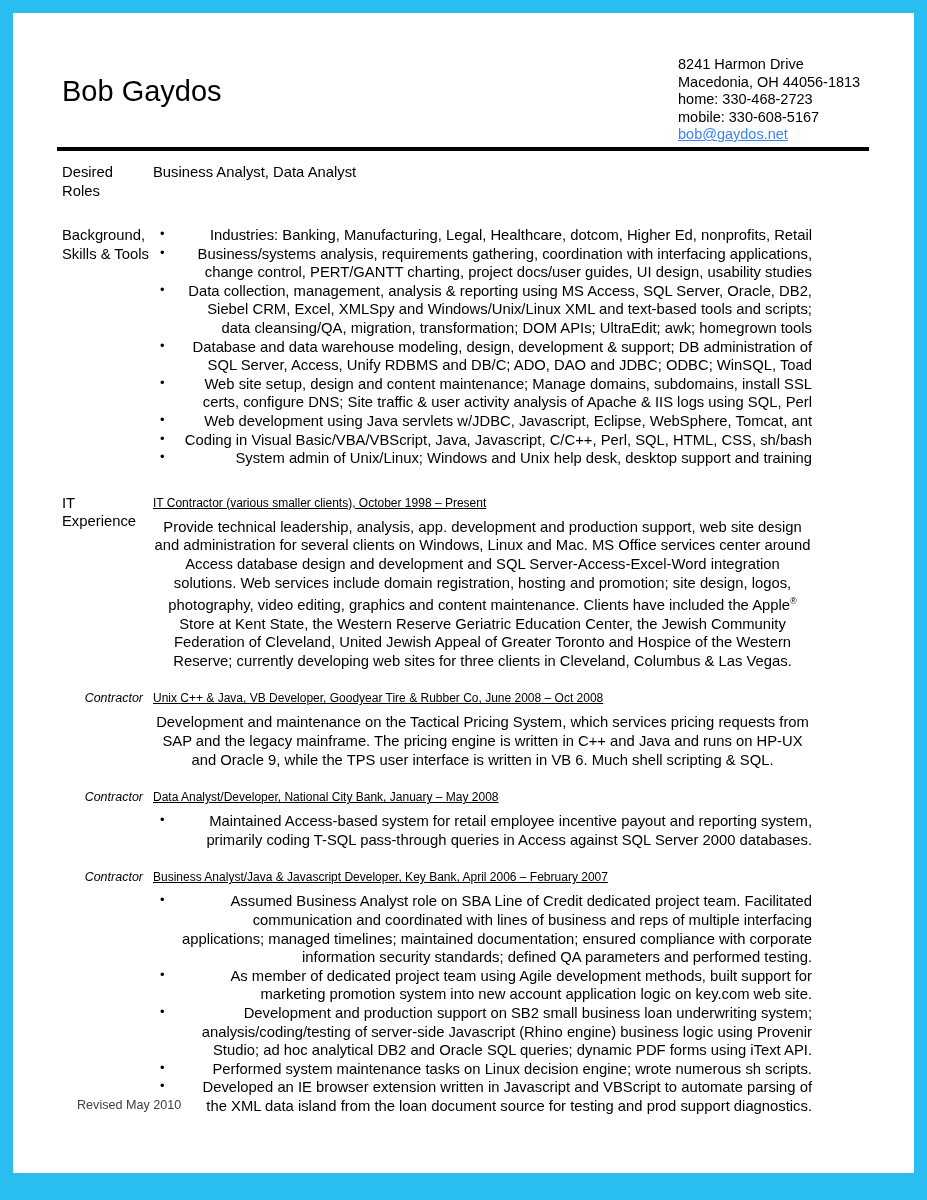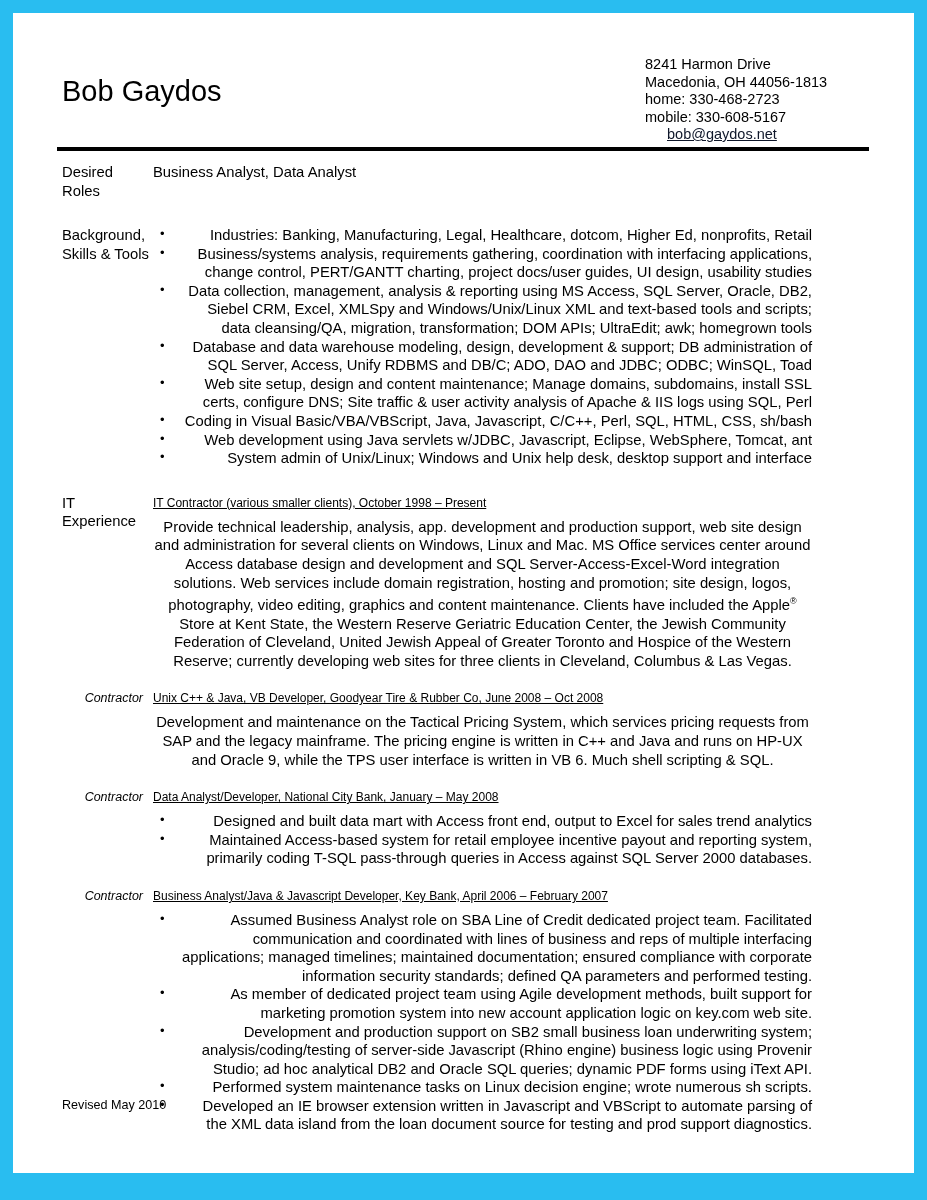--- a/index.html
+++ b/index.html
@@ -39,31 +39,30 @@
     left: 49px;
     top: 62px;
     font-size: 29px;
     font-weight: 400;
     letter-spacing: 0px;
     color: #000;
     white-space: nowrap;
   }
   .contact {
     position: absolute;
-    left: 632px;
+    left: 665px;
     top: 43px;
     font-size: 14.5px;
     line-height: 17.5px;
     color: #000;
   }
   .contact .line { white-space: nowrap; }
   .contact .email {
-    color: #0f172a;
+    color: #3b82f6;
     text-decoration: underline;
-    margin-left: 22px;
   }
   .rule {
     position: absolute;
     left: 44px;
     top: 134px;
     width: 812px;
     height: 4px;
     background: #000;
   }
 
@@ -134,24 +133,24 @@
   .job-desc {
     font-size: 14.8px;
     line-height: 18.6px;
     text-align: center;
   }
   .gap-md  { height: 19px; }
   .gap-lg  { height: 26px; }
 
   .footer {
     position: absolute;
-    left: 49px;
+    left: 64px;
     top: 1085px;
     font-size: 12.6px;
-    color: #000000;
+    color: #404040;
   }
   sup { font-size: 9px; vertical-align: super; }
 </style>
 </head>
 <body>
 
 <div class="page-frame">
 <div class="sheet">
 
   <div class="header">
@@ -182,23 +181,23 @@
         <span class="l2">Background,</span>
         <span class="l2">Skills &amp; Tools</span>
       </div>
       <div class="body-col">
         <ul class="bullets">
           <li>Industries:  Banking, Manufacturing, Legal, Healthcare, dotcom, Higher Ed, nonprofits, Retail</li>
           <li>Business/systems analysis, requirements gathering, coordination with interfacing applications, change control, PERT/GANTT charting, project docs/user guides, UI design, usability studies</li>
           <li>Data collection, management, analysis &amp; reporting using MS Access, SQL Server, Oracle, DB2, Siebel CRM, Excel, XMLSpy and Windows/Unix/Linux XML and text-based tools and scripts; data cleansing/QA, migration, transformation; DOM APIs; UltraEdit; awk; homegrown tools</li>
           <li>Database and data warehouse modeling, design, development &amp; support; DB administration of SQL Server, Access, Unify RDBMS and DB/C; ADO, DAO and JDBC; ODBC; WinSQL, Toad</li>
           <li>Web site setup, design and content maintenance; Manage domains, subdomains, install SSL certs, configure DNS; Site traffic &amp; user activity analysis of Apache &amp; IIS logs using SQL, Perl</li>
+          <li>Web development using Java servlets w/JDBC, Javascript, Eclipse, WebSphere, Tomcat, ant</li>
           <li>Coding in Visual Basic/VBA/VBScript, Java, Javascript, C/C++, Perl, SQL, HTML, CSS, sh/bash</li>
-          <li>Web development using Java servlets w/JDBC, Javascript, Eclipse, WebSphere, Tomcat, ant</li>
-          <li>System admin of Unix/Linux; Windows and Unix help desk, desktop support and interface</li>
+          <li>System admin of Unix/Linux; Windows and Unix help desk, desktop support and training</li>
         </ul>
       </div>
     </div>
 
     <div class="gap-lg"></div>
 
     <div class="row">
       <div class="label-col">IT Experience</div>
       <div class="body-col">
         <div class="job-title">IT Contractor (various smaller clients), October 1998 – Present</div>
@@ -216,21 +215,20 @@
       </div>
     </div>
 
     <div class="gap-md"></div>
 
     <div class="row">
       <div class="label-col right">Contractor</div>
       <div class="body-col">
         <div class="job-title">Data Analyst/Developer,  National City Bank,  January –  May 2008</div>
         <ul class="bullets">
-          <li>Designed and built data mart with Access front end, output to Excel for sales trend analytics</li>
           <li>Maintained Access-based system for retail employee incentive payout and reporting system, primarily coding T-SQL pass-through queries in Access against SQL Server 2000 databases.</li>
         </ul>
       </div>
     </div>
 
     <div class="gap-md"></div>
 
     <div class="row">
       <div class="label-col right">Contractor</div>
       <div class="body-col">

